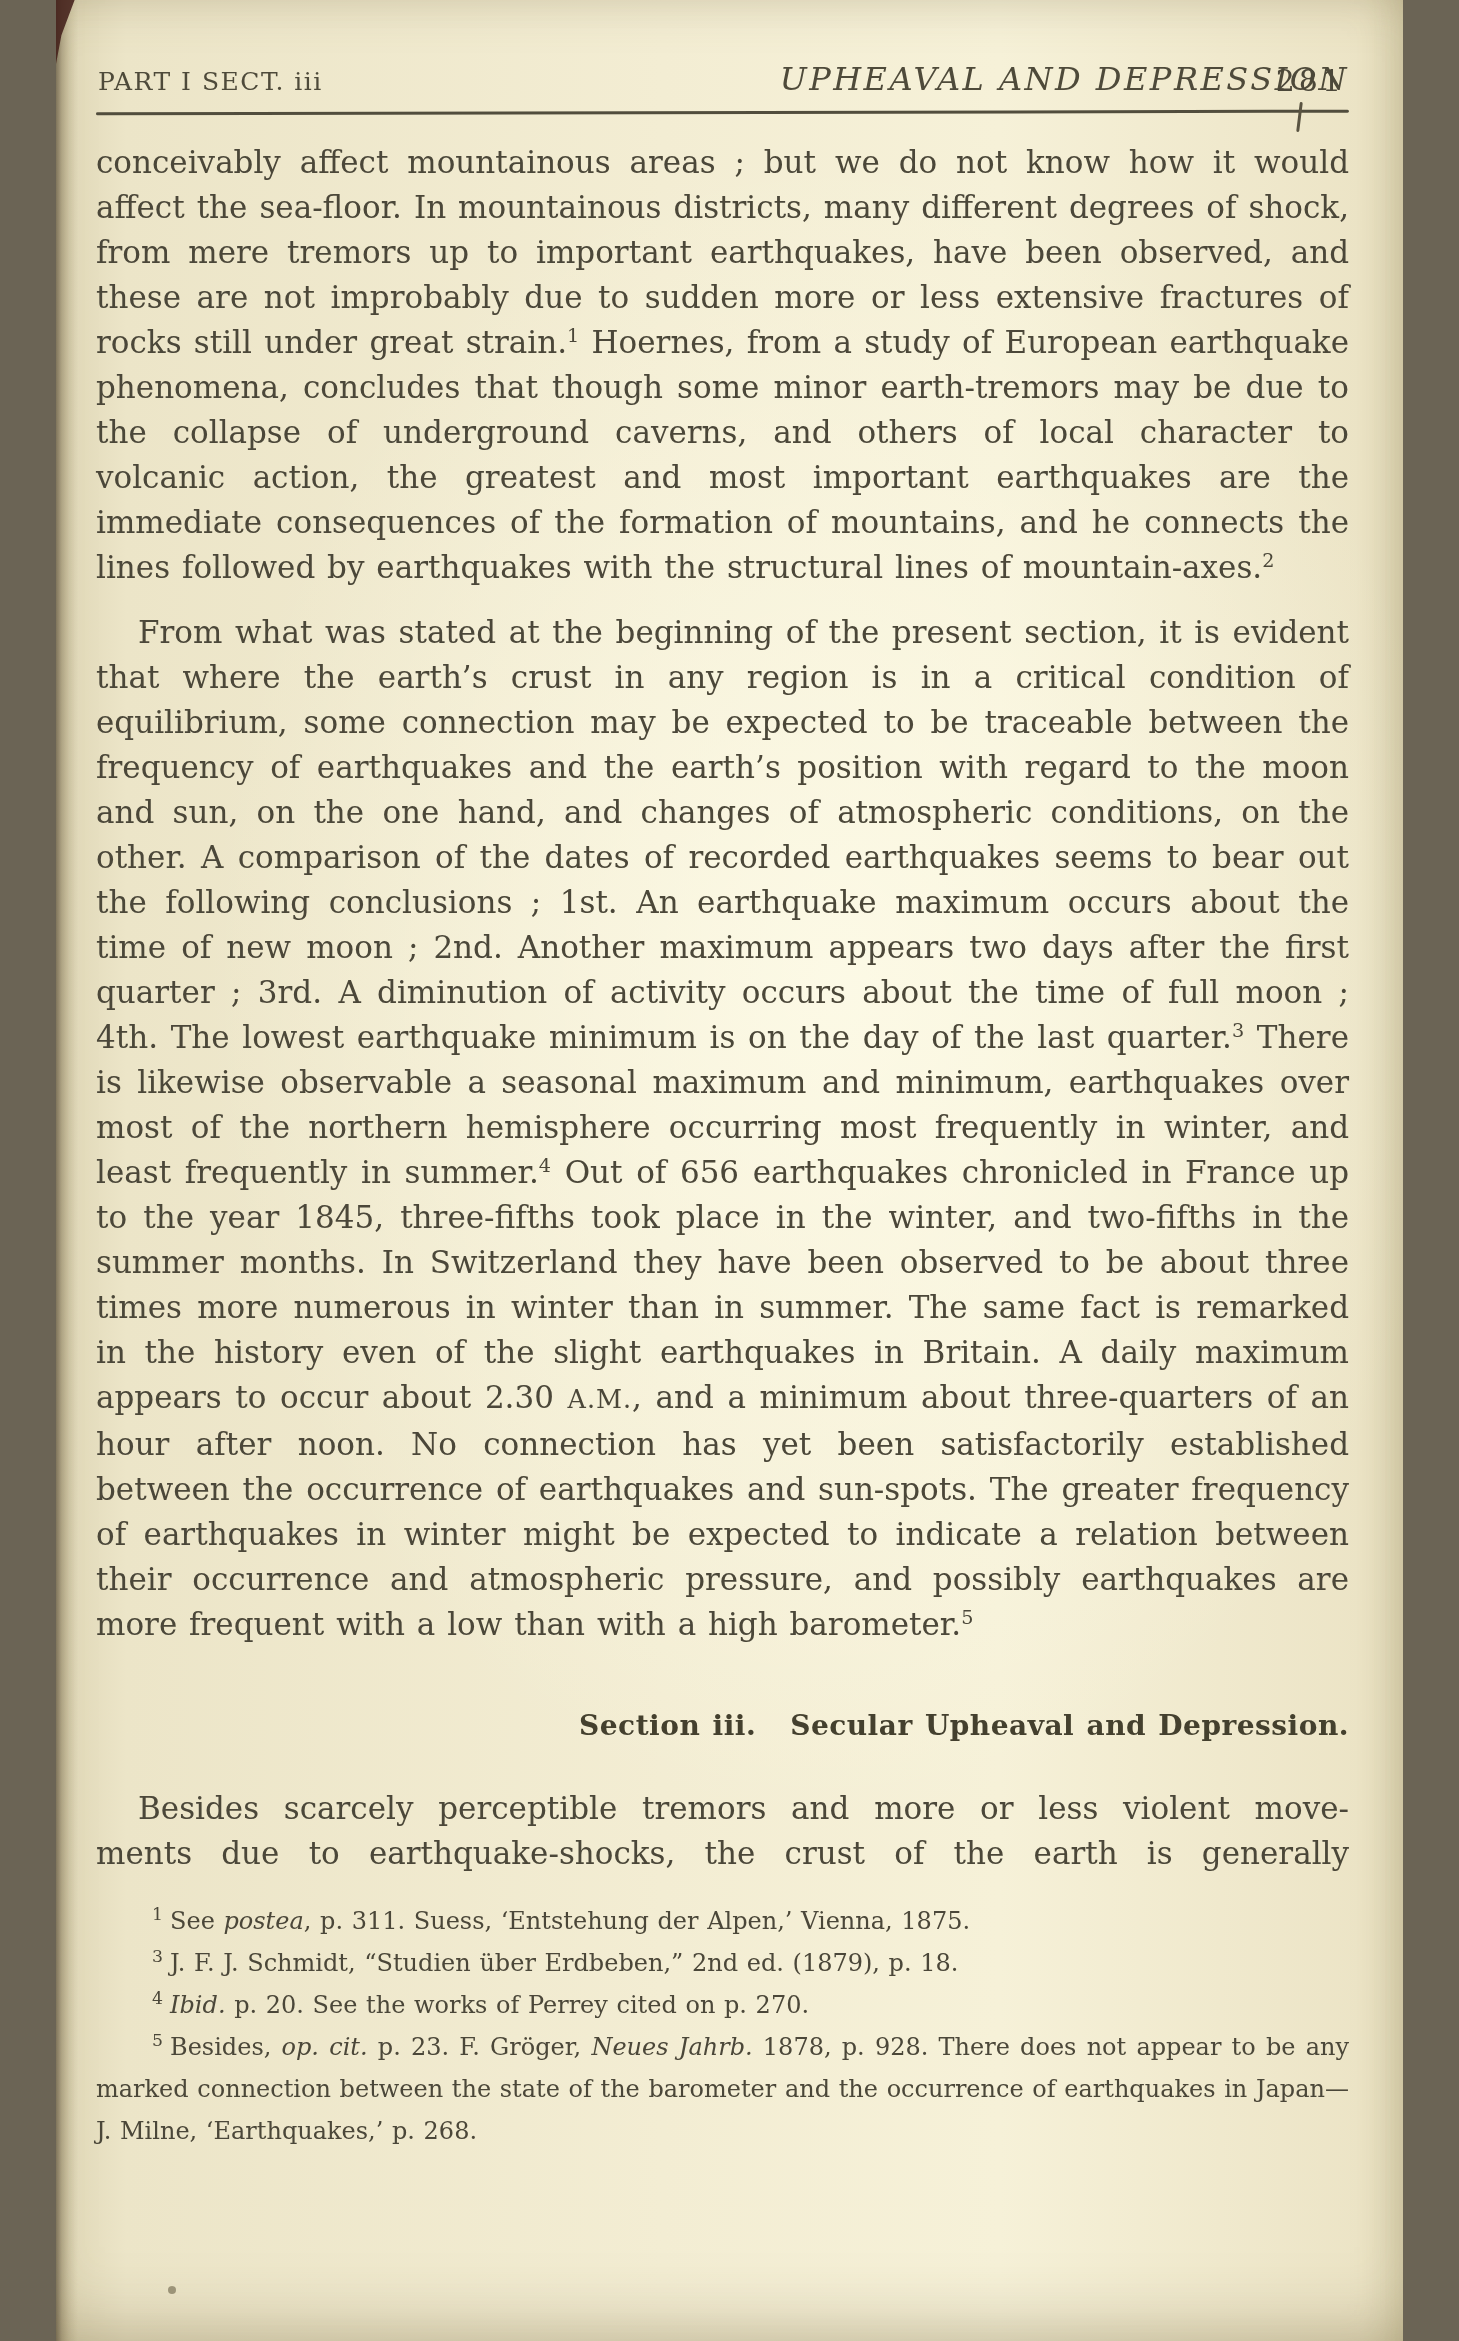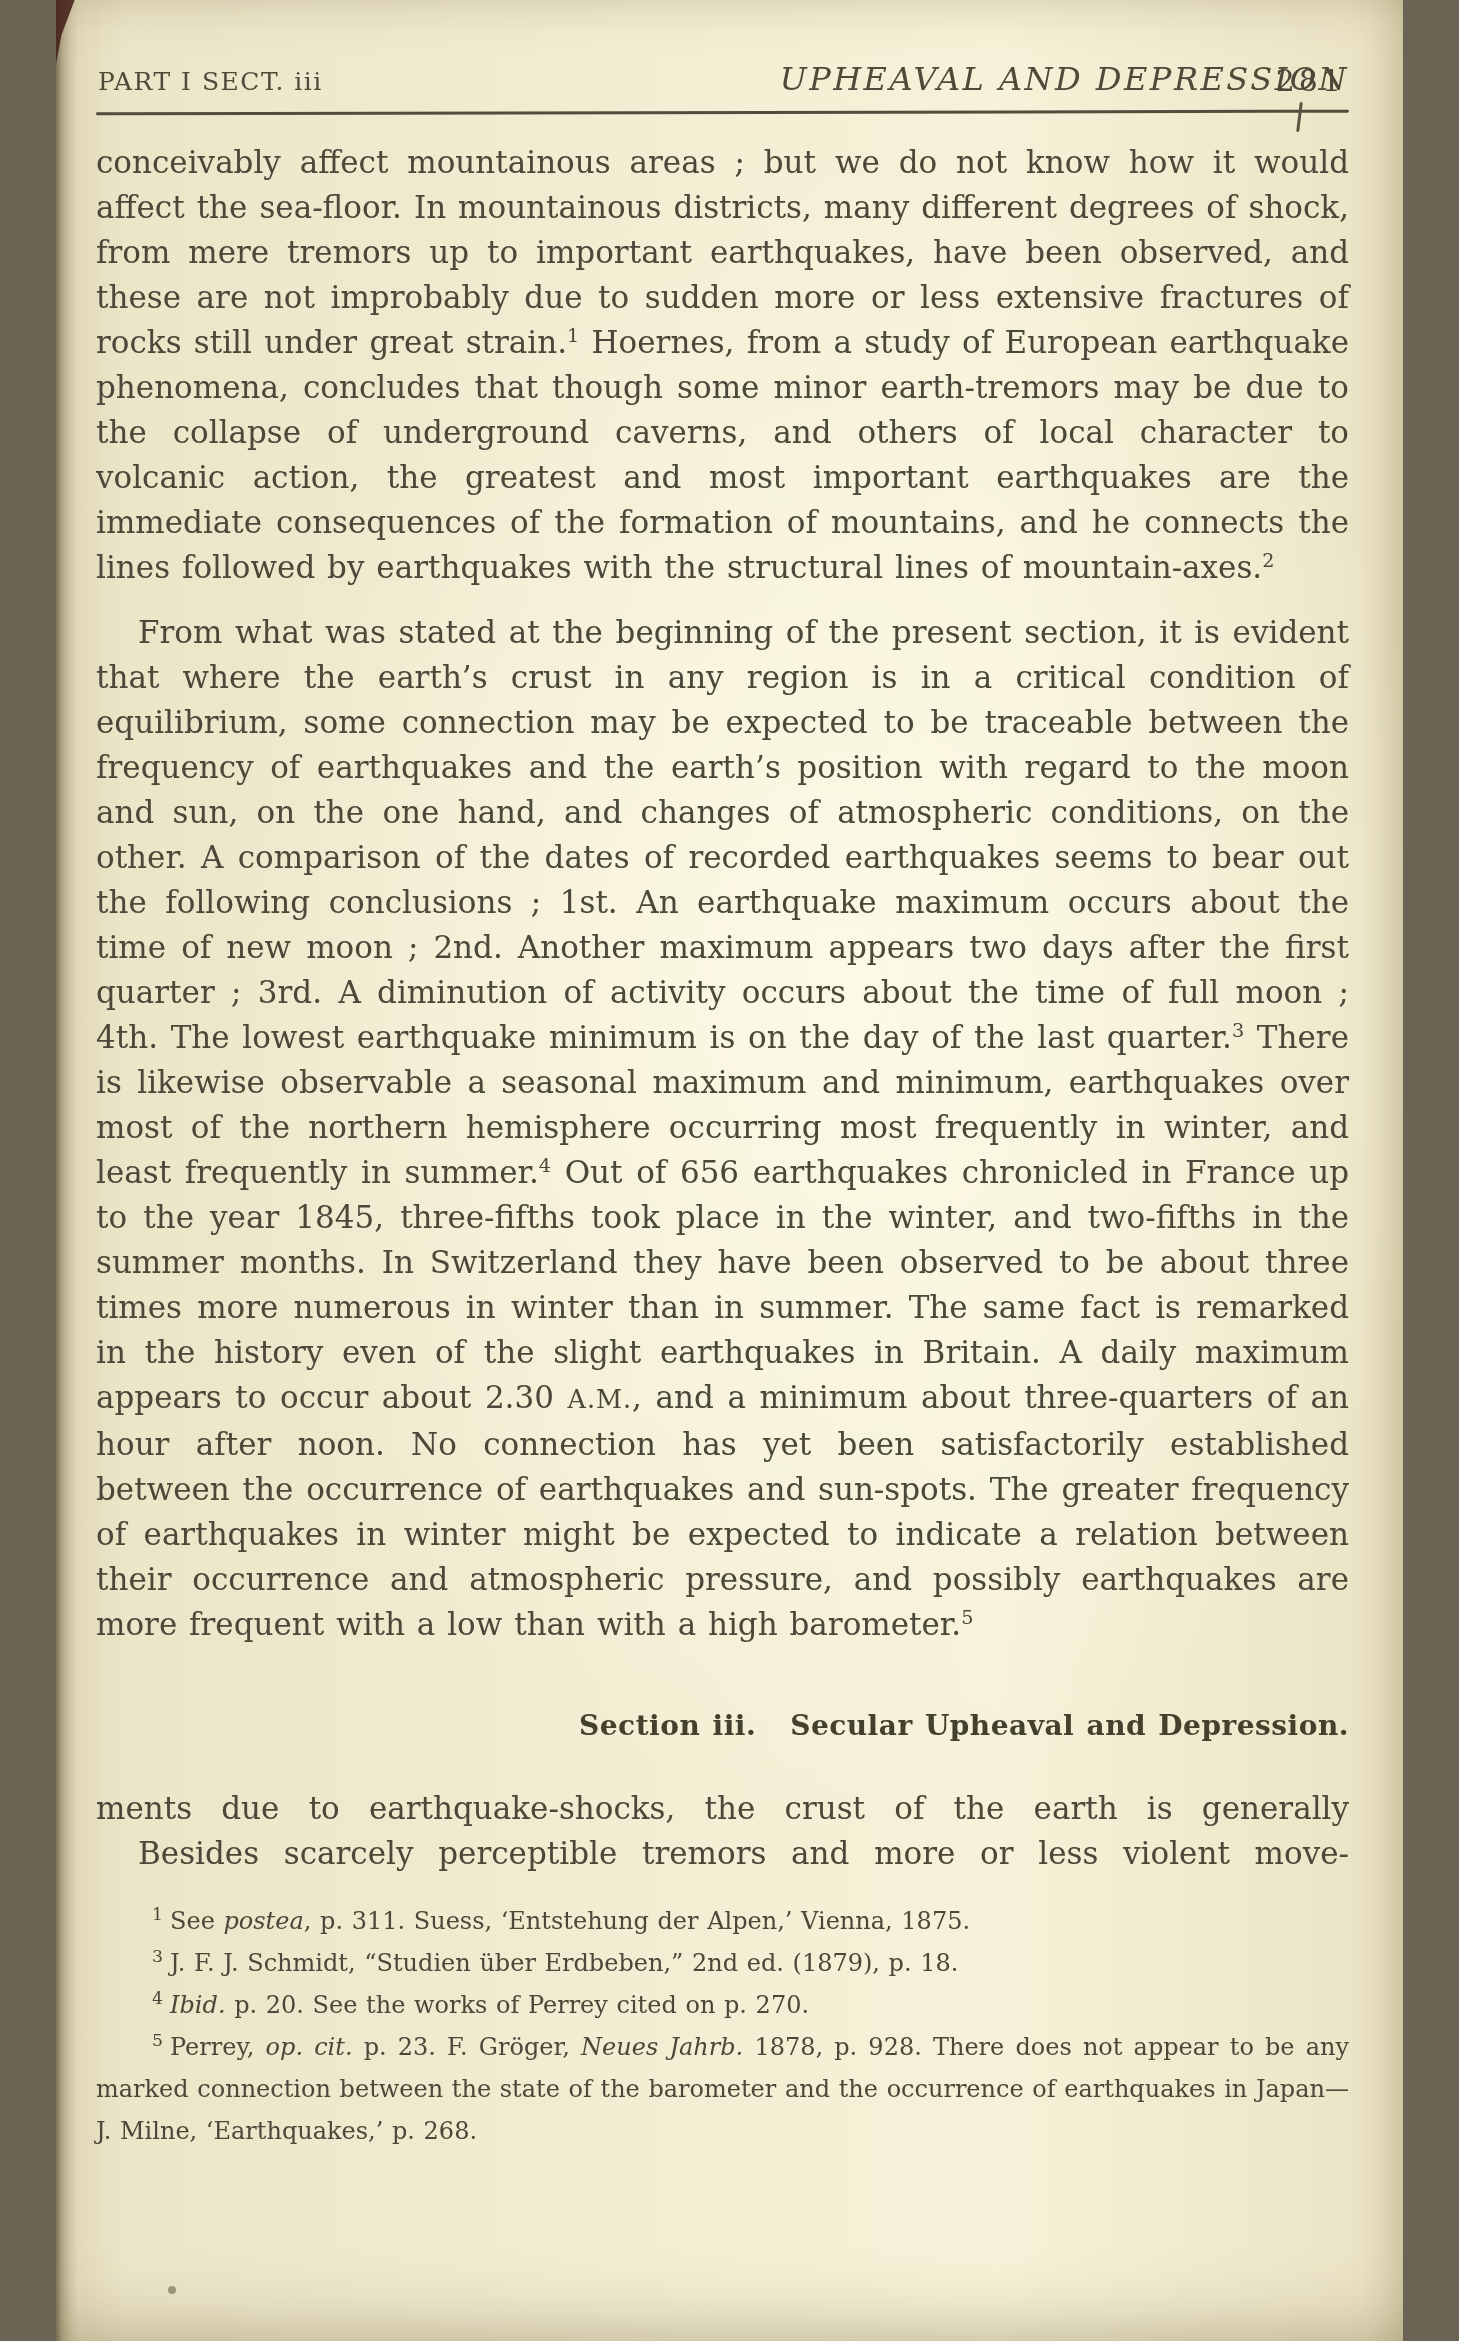--- a/index.html
+++ b/index.html
@@ -147,29 +147,29 @@
 
     <p class="body-p"><span>conceivably affect mountainous areas ; but we do not know how it would affect the sea-floor. In mountainous districts, many different degrees of shock, from mere tremors up to important earthquakes, have been observed, and these are not improbably due to sudden more or less extensive fractures of rocks still under great strain.</span><sup>1</sup><span> Hoernes, from a study of European earthquake phenomena, concludes that though some minor earth-tremors may be due to the collapse of underground caverns, and others of local character to volcanic action, the greatest and most important earthquakes are the immediate consequences of the formation of mountains, and he connects the lines followed by earthquakes with the structural lines of mountain-axes.</span><sup>2</sup></p>
 
     <p class="body-p indent"><span>From what was stated at the beginning of the present section, it is evident that where the earth’s crust in any region is in a critical condition of equilibrium, some connection may be expected to be traceable between the frequency of earthquakes and the earth’s position with regard to the moon and sun, on the one hand, and changes of atmospheric conditions, on the other. A comparison of the dates of recorded earthquakes seems to bear out the following conclusions ; 1st. An earthquake maximum occurs about the time of new moon ; 2nd. Another maximum appears two days after the first quarter ; 3rd. A diminution of activity occurs about the time of full moon ; 4th. The lowest earthquake minimum is on the day of the last quarter.</span><sup>3</sup><span> There is likewise observable a seasonal maximum and minimum, earthquakes over most of the northern hemisphere occurring most frequently in winter, and least frequently in summer.</span><sup>4</sup><span> Out of 656 earthquakes chronicled in France up to the year 1845, three-fifths took place in the winter, and two-fifths in the summer months. In Switzerland they have been observed to be about three times more numerous in winter than in summer. The same fact is remarked in the history even of the slight earthquakes in Britain. A daily maximum appears to occur about 2.30 </span><span class="sc">A.M.</span><span>, and a minimum about three-quarters of an hour after noon. No connection has yet been satisfactorily established between the occurrence of earthquakes and sun-spots. The greater frequency of earthquakes in winter might be expected to indicate a relation between their occurrence and atmospheric pressure, and possibly earthquakes are more frequent with a low than with a high barometer.</span><sup>5</sup></p>
 
     <h2 class="section-heading">
       <span>Section iii.</span><span class="gap"></span><span>Secular Upheaval and Depression.</span>
     </h2>
 
     <p class="body-p">
+      <span class="jline indent">Besides scarcely perceptible tremors and more or less violent move-</span>
       <span class="jline">ments due to earthquake-shocks, the crust of the earth is generally</span>
-      <span class="jline indent">Besides scarcely perceptible tremors and more or less violent move-</span>
     </p>
 
     <footer class="footnotes">
       <p class="footnote"><sup class="fn-marker">1</sup><span><span>See </span><span class="it">postea</span><span>, p. 311. Suess, ‘Entstehung der Alpen,’ Vienna, 1875.</span></span></p>
       <p class="footnote"><sup class="fn-marker">3</sup><span><span>J. F. J. Schmidt, “Studien über Erdbeben,” 2nd ed. (1879), p. 18.</span></span></p>
       <p class="footnote"><sup class="fn-marker">4</sup><span><span class="it">Ibid.</span><span> p. 20. See the works of Perrey cited on p. 270.</span></span></p>
-      <p class="footnote"><sup class="fn-marker">5</sup><span><span>Perrey, </span><span class="it">op. cit.</span><span> p. 23. F. Gröger, </span><span class="it">Neues Jahrb.</span><span> 1878, p. 928. There does not appear to be any marked connection between the state of the barometer and the occurrence of earthquakes in Japan—J. Milne, ‘Earthquakes,’ p. 268.</span></span></p>
+      <p class="footnote"><sup class="fn-marker">5</sup><span><span>Besides, </span><span class="it">op. cit.</span><span> p. 23. F. Gröger, </span><span class="it">Neues Jahrb.</span><span> 1878, p. 928. There does not appear to be any marked connection between the state of the barometer and the occurrence of earthquakes in Japan—J. Milne, ‘Earthquakes,’ p. 268.</span></span></p>
     </footer>
 
   </main>
 
   <div class="speck"></div>
   <div class="speck2"></div>
 
 </div>
 
 </body></html>

